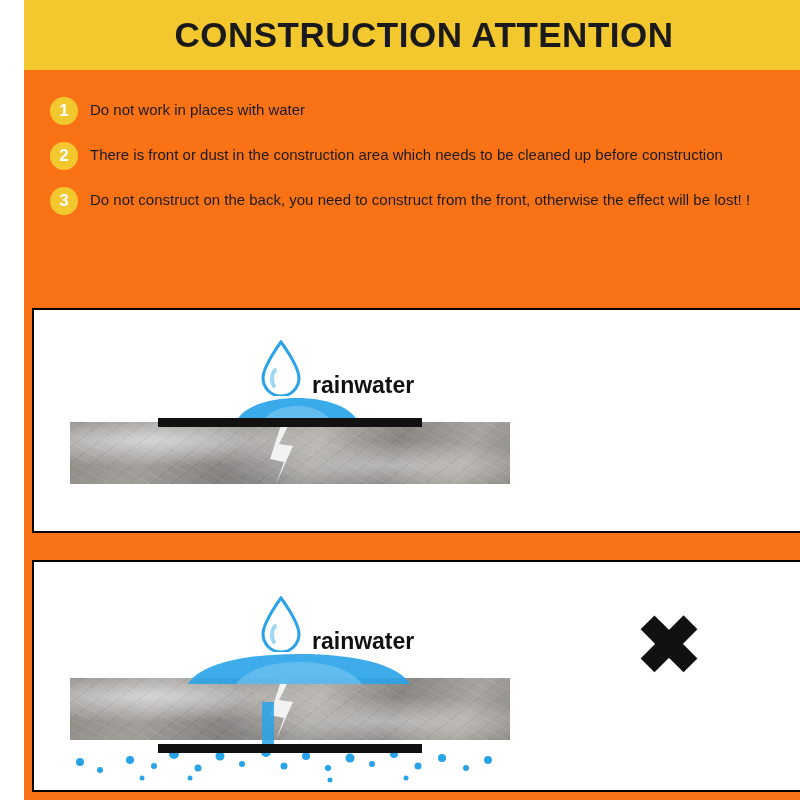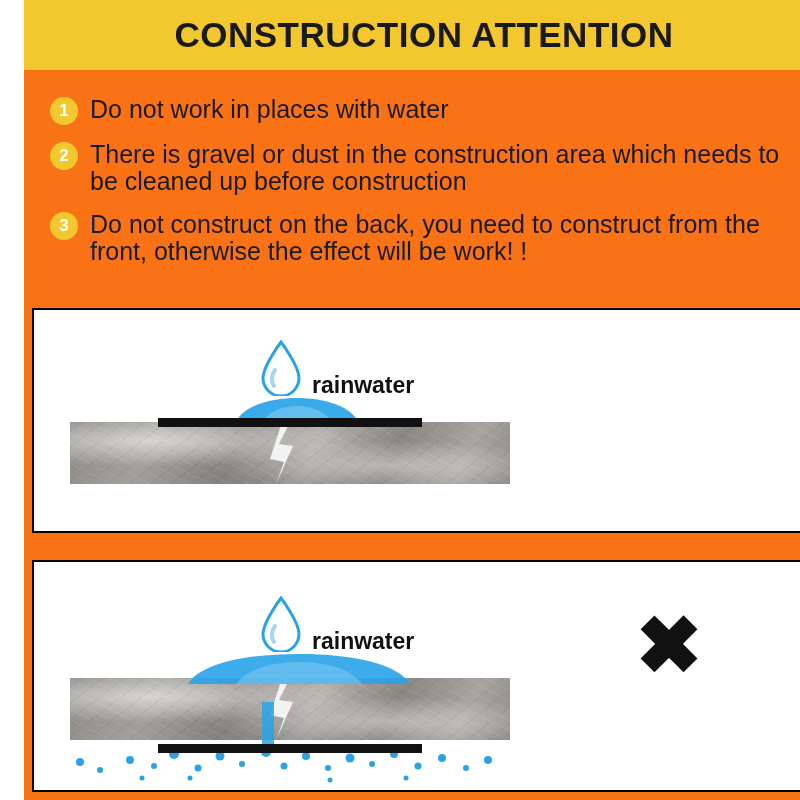--- a/index.html
+++ b/index.html
@@ -62,21 +62,21 @@
     color: #ffffff;
     font-size: 17px;
     font-weight: bold;
     display: flex;
     align-items: center;
     justify-content: center;
     margin-right: 12px;
     margin-top: 1px;
   }
   .tip-text {
-    font-size: 25px;
+    font-size: 15px;
     line-height: 27px;
     color: #1a1a1a;
   }
 
   
   .panel {
     position: absolute;
     left: 8px;
     width: 780px;
     box-sizing: border-box;
@@ -189,26 +189,26 @@
 
   <div class="tips">
 
     <div class="tip">
       <div class="tip-badge">1</div>
       <div class="tip-text">Do not work in places with water</div>
     </div>
 
     <div class="tip">
       <div class="tip-badge">2</div>
-      <div class="tip-text">There is gravel or dust in the construction area which needs to be cleaned up before construction</div>
+      <div class="tip-text">There is front or dust in the construction area which needs to be cleaned up before construction</div>
     </div>
 
     <div class="tip">
       <div class="tip-badge">3</div>
-      <div class="tip-text">Do not construct on the back, you need to construct from the front, otherwise the effect will be work! !</div>
+      <div class="tip-text">Do not construct on the back, you need to construct from the front, otherwise the effect will be lost! !</div>
     </div>
 
   </div>
 
   <div class="panel panel-front">
     <div class="scene">
 
       <div class="slab" style="left:36px; top:112px; width:440px;"></div>
 
       <svg class="crack" style="left:232px; top:112px;" viewBox="0 0 34 62" preserveAspectRatio="none">

